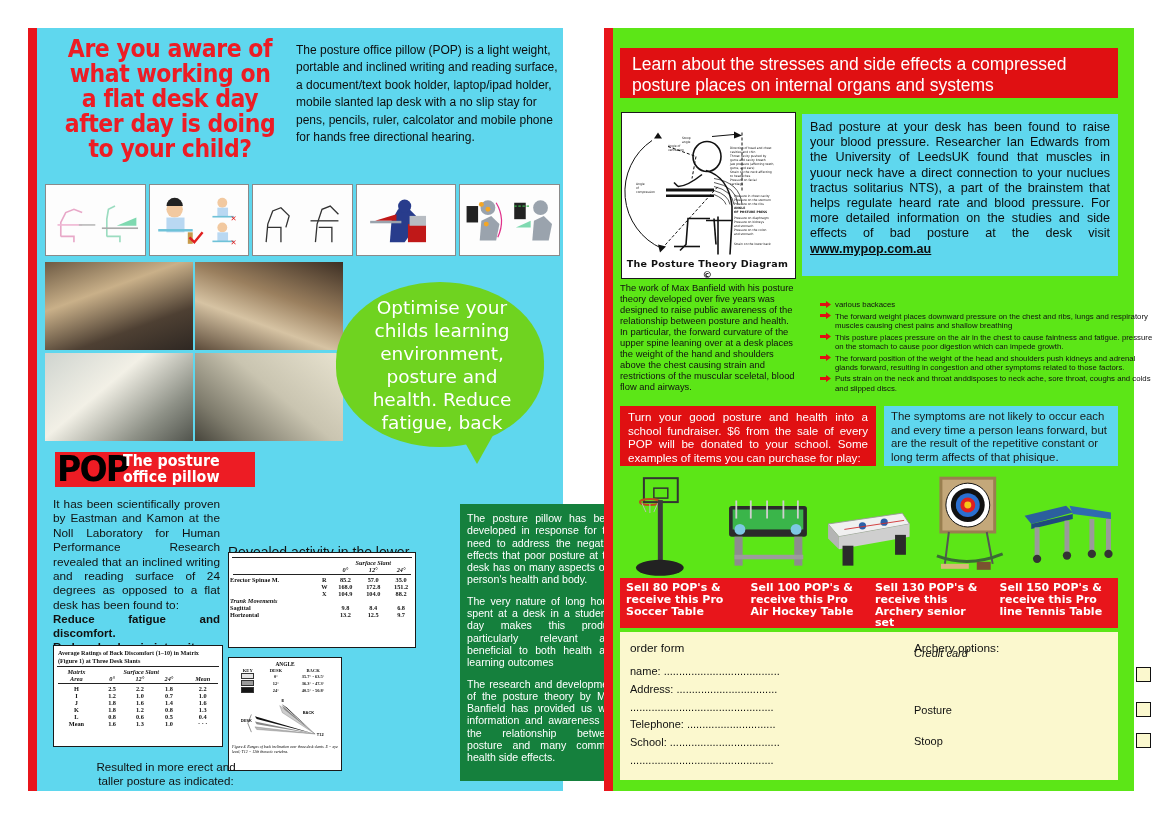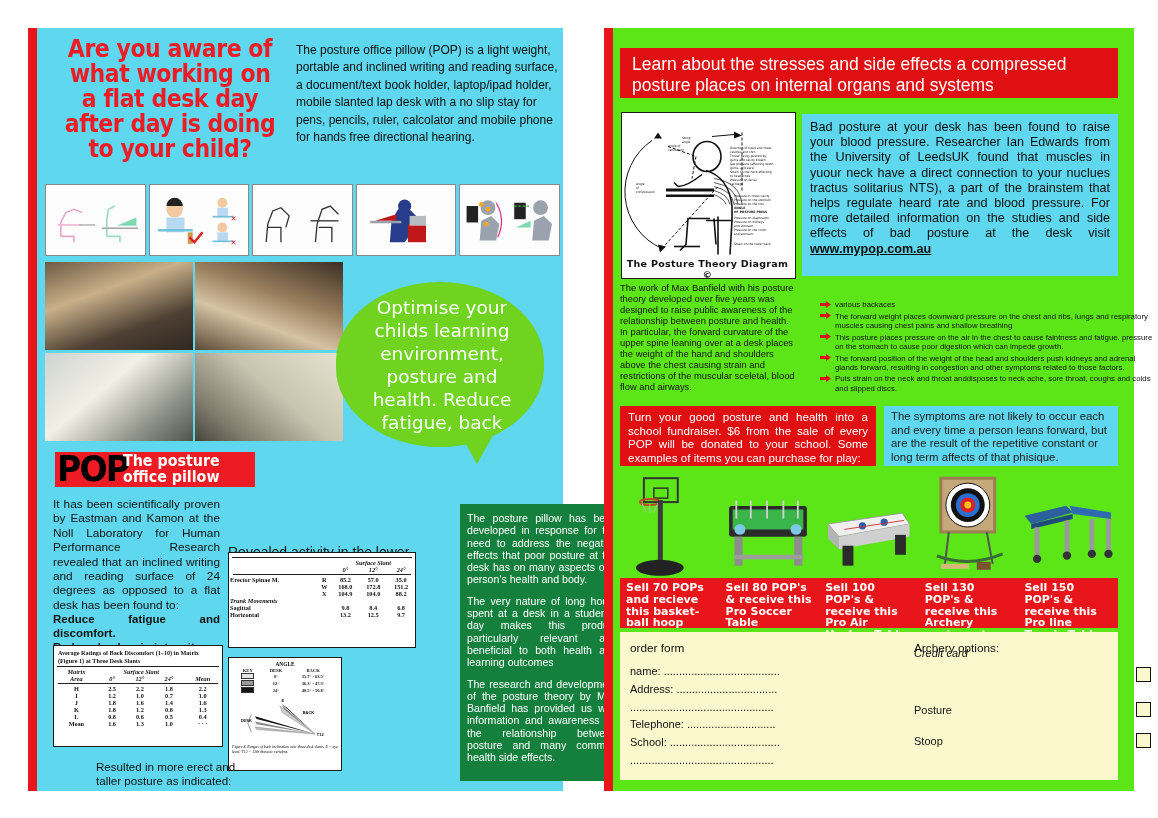--- a/index.html
+++ b/index.html
@@ -67,21 +67,21 @@
 
   .tablebox{background:#fff;border:1px solid #1a1a1a;}
   #tbl1{position:absolute;left:53px;top:645px;width:168px;height:100px;}
   #tbl2{position:absolute;left:228px;top:552px;width:186px;height:94px;}
   #fig4 {position:absolute;left:228px;top:657px;width:112px;height:112px;}
 
   .tt{width:100%;border-collapse:collapse;font-family:"Liberation Serif", serif;}
   .tt td,.tt th{font-size:6.3px;padding:0 1px;text-align:center;color:#111;}
   .tcap{font-size:6.2px;font-weight:bold;padding:3px 4px 1px;line-height:7.6px;color:#111;font-family:"Liberation Serif", serif;}
   .hrline{border-top:1px solid #222;height:0;margin:1px 3px;}
-  .resulted-t{position:absolute;left:96px;top:760px;width:140px;font-size:11.6px;line-height:14px;color:#111;text-align:left;}
+  .resulted-t{position:absolute;left:96px;top:760px;width:140px;font-size:11.6px;line-height:14px;color:#111;text-align:center;}
 
   .redpanel{position:absolute;left:420px;top:504px;width:164px;height:277px;background:#15803d;margin-left:40px;}
   .redpanel p{margin:0 0 9px 0;color:#fff;font-size:10.6px;line-height:12.3px;text-align:justify;}
   .redpanel-in{padding:8px 7px;}
 
   
   .p2-bg{position:absolute;left:24px;top:28px;width:530px;height:763px;background:#5ce617;}
   .p2-redbar{position:absolute;left:24px;top:28px;width:9px;height:763px;background:#e8151b;}
 
   .p2-head{position:absolute;left:40px;top:48px;width:498px;height:50px;background:#e01012;}
@@ -591,21 +591,20 @@
         <rect x="106" y="46" width="6" height="40" fill="#9a9a9a"></rect>
         <circle cx="23" cy="94" r="5" fill="#333"></circle>
           <circle cx="59" cy="90" r="5" fill="#333"></circle>
         <circle cx="89" cy="88" r="5" fill="#333"></circle>
           <circle cx="109" cy="88" r="5" fill="#333"></circle>
       </svg>
     </div>
   </div>
 
   <div class="labelbar" id="labelbar">
-      <div>Sell 70 POPs and recieve this basket-ball hoop</div>
       <div>Sell 80 POP's &amp; receive this Pro Soccer Table</div>
       <div>Sell 100 POP's &amp; receive this Pro Air Hockey Table</div>
       <div>Sell 130 POP's &amp; receive this Archery senior set</div>
       <div>Sell 150 POP's &amp; receive this Pro line Tennis Table</div>
     </div>
 
   <div class="formbox"></div>
   <div class="form-title">order form</div>
   <div class="form-lines" id="formlines">
       <div>name: ......................................</div>

